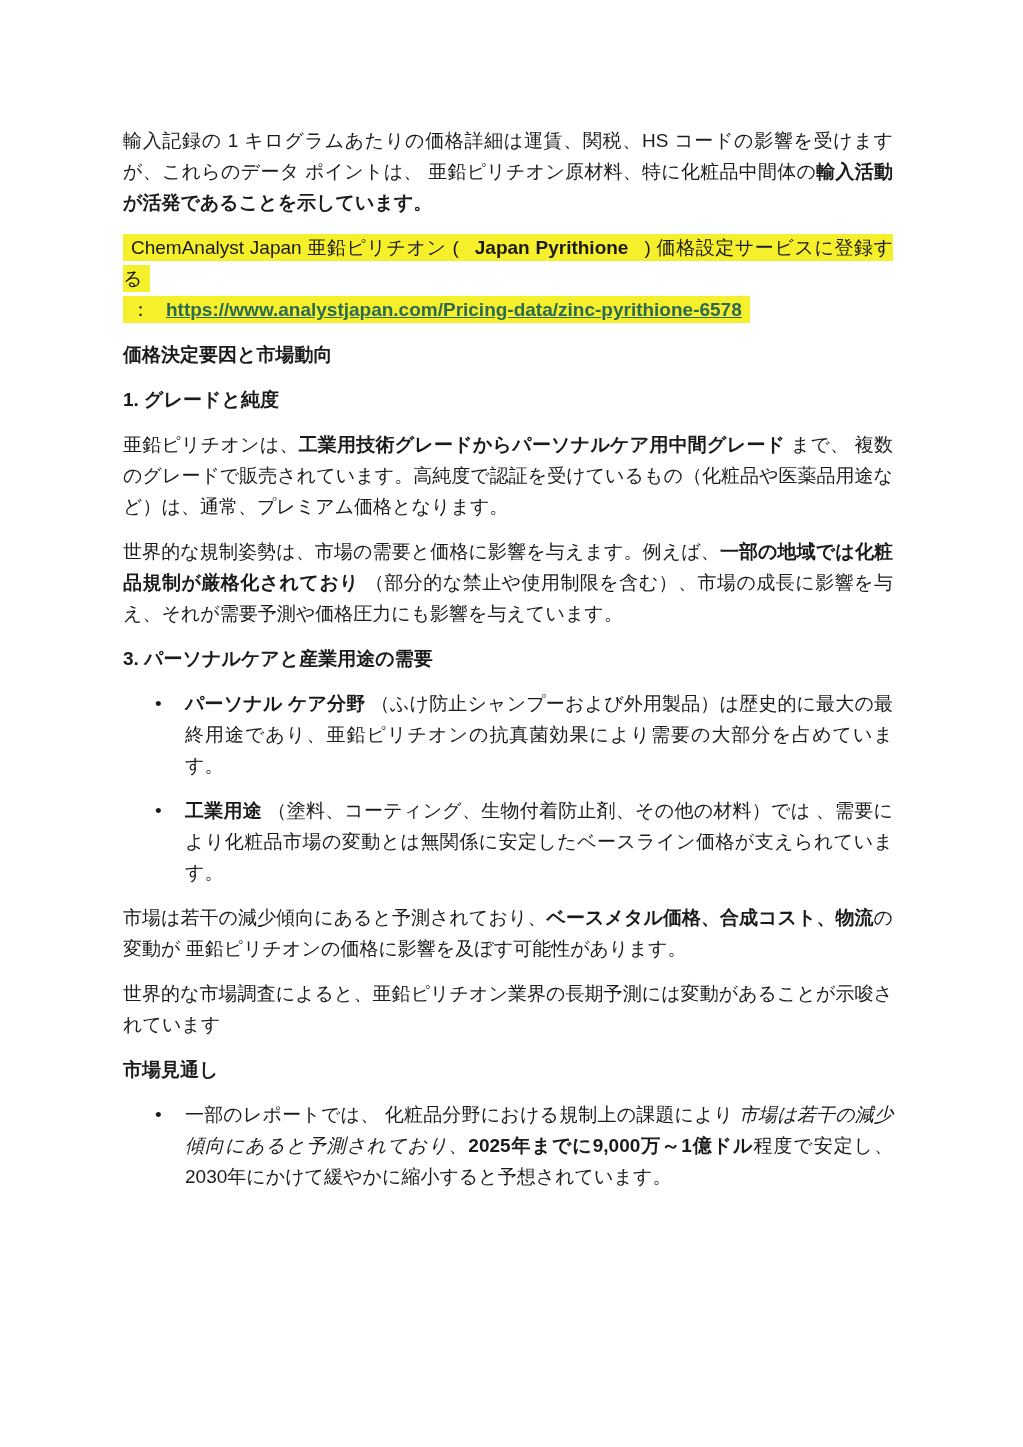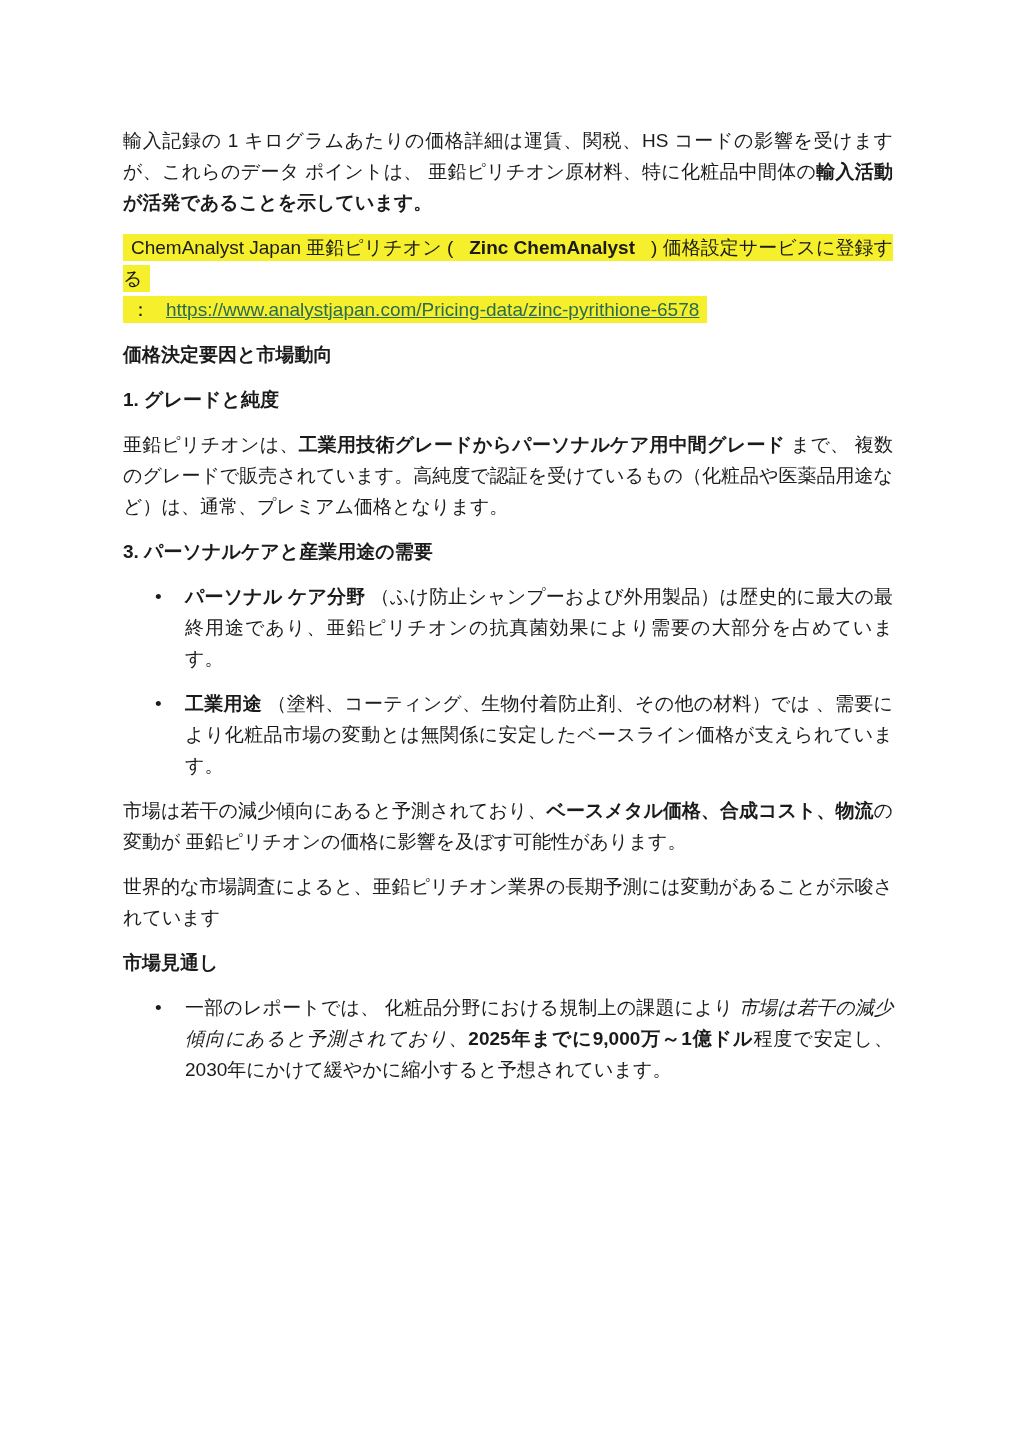--- a/index.html
+++ b/index.html
@@ -23,35 +23,36 @@
     position: absolute;
     left: 32px;
     top: 0;
     font-size: 19px;
   }
   .seg.b { font-weight: bold; }
   .seg.i { font-style: italic; }
   .seg.hl { background: var(--hl-color, #f5f02b); padding: 3px 8px; }
   a.seg {
     color: var(--link-color, #2d6a54);
-    font-weight: normal;
+    font-weight: bold;
     text-decoration: underline;
     cursor: pointer;
   }
 </style>
 </head>
 <body>
 
 <div class="page" style="color: rgb(27, 27, 27); background: rgb(255, 255, 255);">
   <div id="doc">
       <p class="block paragraph"><span class="seg">輸入記録の 1 キログラムあたりの価格詳細は運賃、関税、HS コードの影響を受けますが、これらのデータ ポイントは、 亜鉛ピリチオン原材料、特に化粧品中間体の</span><span class="seg b">輸入活動が活発であることを示しています。</span></p>
-      <p class="block paragraph"><span class="seg hl">ChemAnalyst Japan 亜鉛ピリチオン (</span><span class="seg b hl">Zinc ChemAnalyst</span><span class="seg hl">) 価格設定サービスに登録する</span><br><span class="seg hl">：</span><a class="seg hl" href="#">https://www.analystjapan.com/Pricing-data/zinc-pyrithione-6578</a></p>
+      <p class="block paragraph"><span class="seg hl">ChemAnalyst Japan 亜鉛ピリチオン (</span><span class="seg b hl">Japan Pyrithione</span><span class="seg hl">) 価格設定サービスに登録する</span><br><span class="seg hl">：</span><a class="seg hl" href="#">https://www.analystjapan.com/Pricing-data/zinc-pyrithione-6578</a></p>
       <p class="block heading"><span class="seg b">価格決定要因と市場動向</span></p>
       <p class="block heading"><span class="seg b">1. グレードと純度</span></p>
       <p class="block paragraph"><span class="seg">亜鉛ピリチオンは、</span><span class="seg b">工業用技術グレードからパーソナルケア用中間グレード</span><span class="seg"> まで、 複数のグレードで販売されています。高純度で認証を受けているもの（化粧品や医薬品用途など）は、通常、プレミアム価格となります。</span></p>
+      <p class="block paragraph"><span class="seg">世界的な規制姿勢は、市場の需要と価格に影響を与えます。例えば、</span><span class="seg b">一部の地域では化粧品規制が厳格化されており</span><span class="seg"> （部分的な禁止や使用制限を含む）、市場の成長に影響を与え、それが需要予測や価格圧力にも影響を与えています。</span></p>
       <p class="block heading"><span class="seg b">3. パーソナルケアと産業用途の需要</span></p>
       <div class="block bullet"><span class="dot">•</span><span class="bullet-text"><span class="seg b">パーソナル ケア分野</span><span class="seg"> （ふけ防止シャンプーおよび外用製品）は歴史的に最大の最終用途であり、亜鉛ピリチオンの抗真菌効果により需要の大部分を占めています。</span></span></div>
       <div class="block bullet"><span class="dot">•</span><span class="bullet-text"><span class="seg b">工業用途</span><span class="seg"> （塗料、コーティング、生物付着防止剤、その他の材料）では 、需要により化粧品市場の変動とは無関係に安定したベースライン価格が支えられています。</span></span></div>
       <p class="block paragraph"><span class="seg">市場は若干の減少傾向にあると予測されており、</span><span class="seg b">ベースメタル価格、合成コスト、物流</span><span class="seg">の変動が 亜鉛ピリチオンの価格に影響を及ぼす可能性があります。</span></p>
       <p class="block paragraph"><span class="seg">世界的な市場調査によると、亜鉛ピリチオン業界の長期予測には変動があることが示唆されています</span></p>
       <p class="block heading"><span class="seg b">市場見通し</span></p>
       <div class="block bullet"><span class="dot">•</span><span class="bullet-text"><span class="seg">一部のレポートでは、 化粧品分野における規制上の課題により </span><span class="seg i">市場は若干の減少傾向にあると予測されており</span><span class="seg">、</span><span class="seg b">2025年までに9,000万～1億ドル</span><span class="seg">程度で安定し、2030年にかけて緩やかに縮小すると予想されています。</span></span></div>
     </div>
 </div>
 

